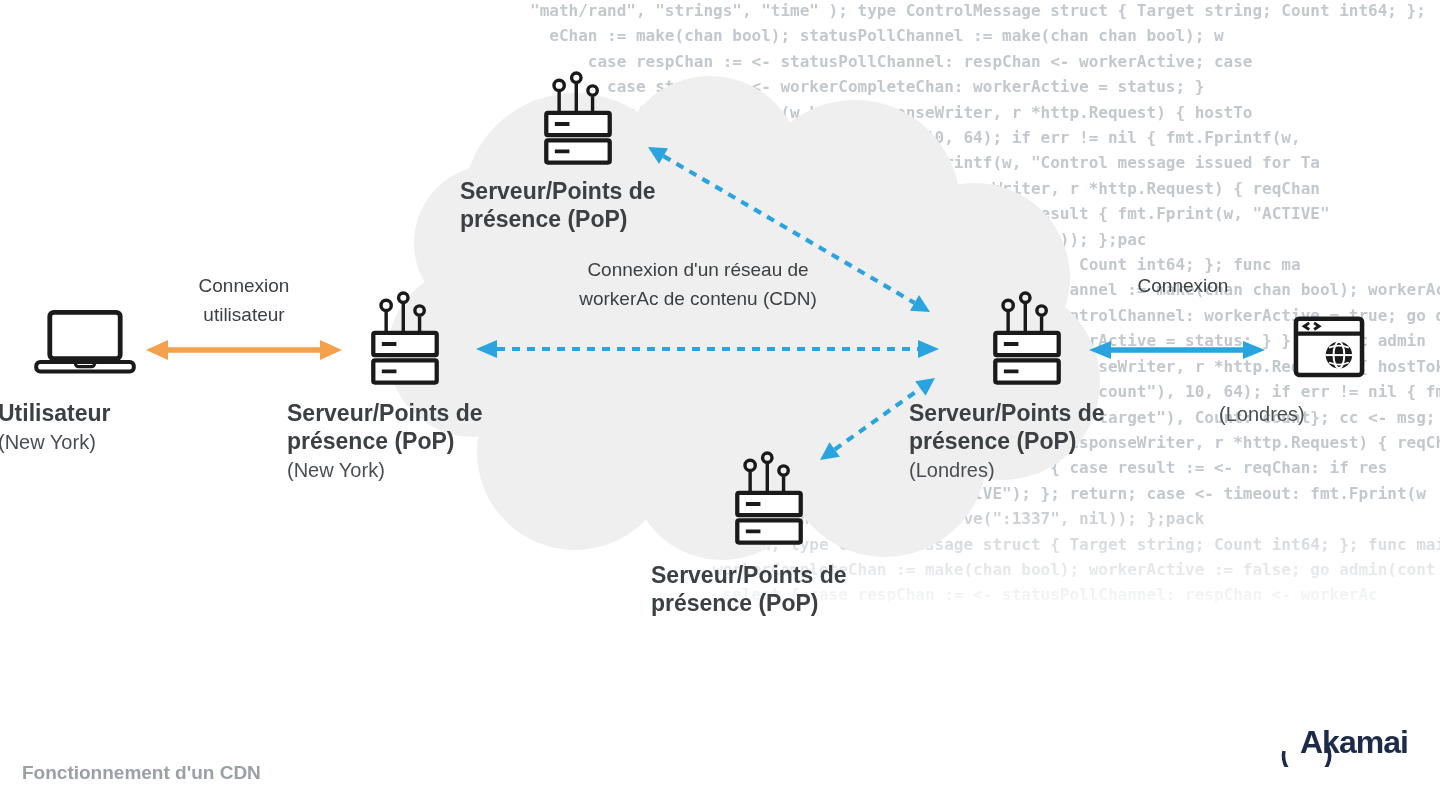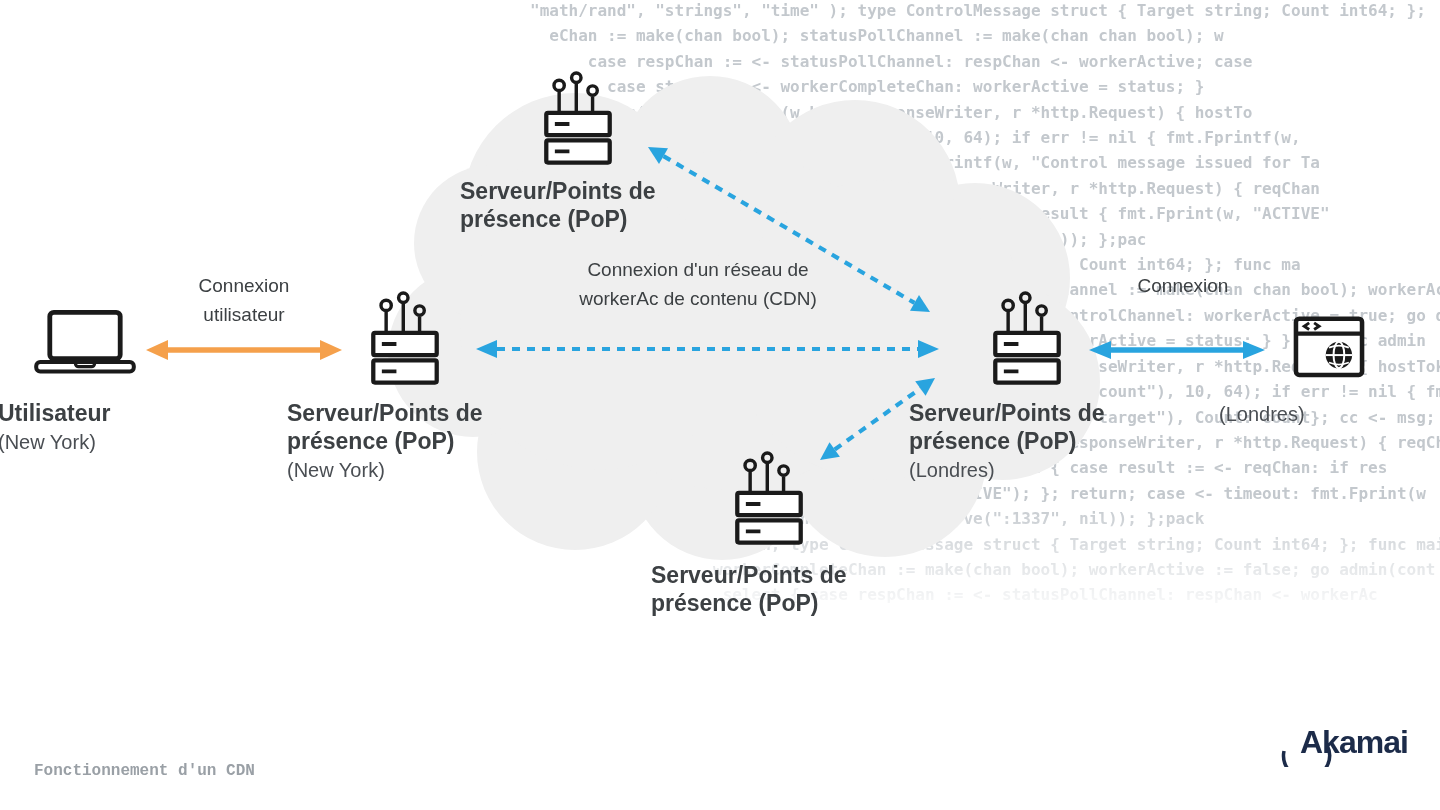--- a/index.html
+++ b/index.html
@@ -27,22 +27,22 @@
   .icon { position:absolute; z-index:4; color:var(--ink,#1A1A1A); }
   .icon svg { display:block; }
 
   .nodelabel { position:absolute; z-index:4; }
   .nodelabel .t { font-size:23px; font-weight:700; color:var(--dark,#3C4043); line-height:28px; }
   .nodelabel .s { font-size:20px; font-weight:400; color:var(--sub,#4A4E53); line-height:31px; }
 
   .connlabel { position:absolute; z-index:4; text-align:center; font-size:19px; font-weight:400;
                color:var(--dark,#3C4043); line-height:28.5px; }
 
-  .caption { position:absolute; left:34px; top:762px; font-size:16px; font-weight:700;
-             color:var(--footer,#9AA0A6); z-index:4;font-family:Liberation Mono, monospace; }
+  .caption { position:absolute; left:22px; top:762px; font-size:19px; font-weight:700;
+             color:var(--footer,#9AA0A6); z-index:4; }
 
   .logo { position:absolute; left:1274px; top:709px; z-index:4; }
   .logo path { stroke:var(--logo,#1C2B49); }
   .logo text { fill:var(--logo,#1C2B49); font-family:"Liberation Sans", sans-serif;
                font-weight:bold; font-size:32px; letter-spacing:-1px; }
 </style>
 </head>
 <body>
 
 <svg width="0" height="0" style="position:absolute">

